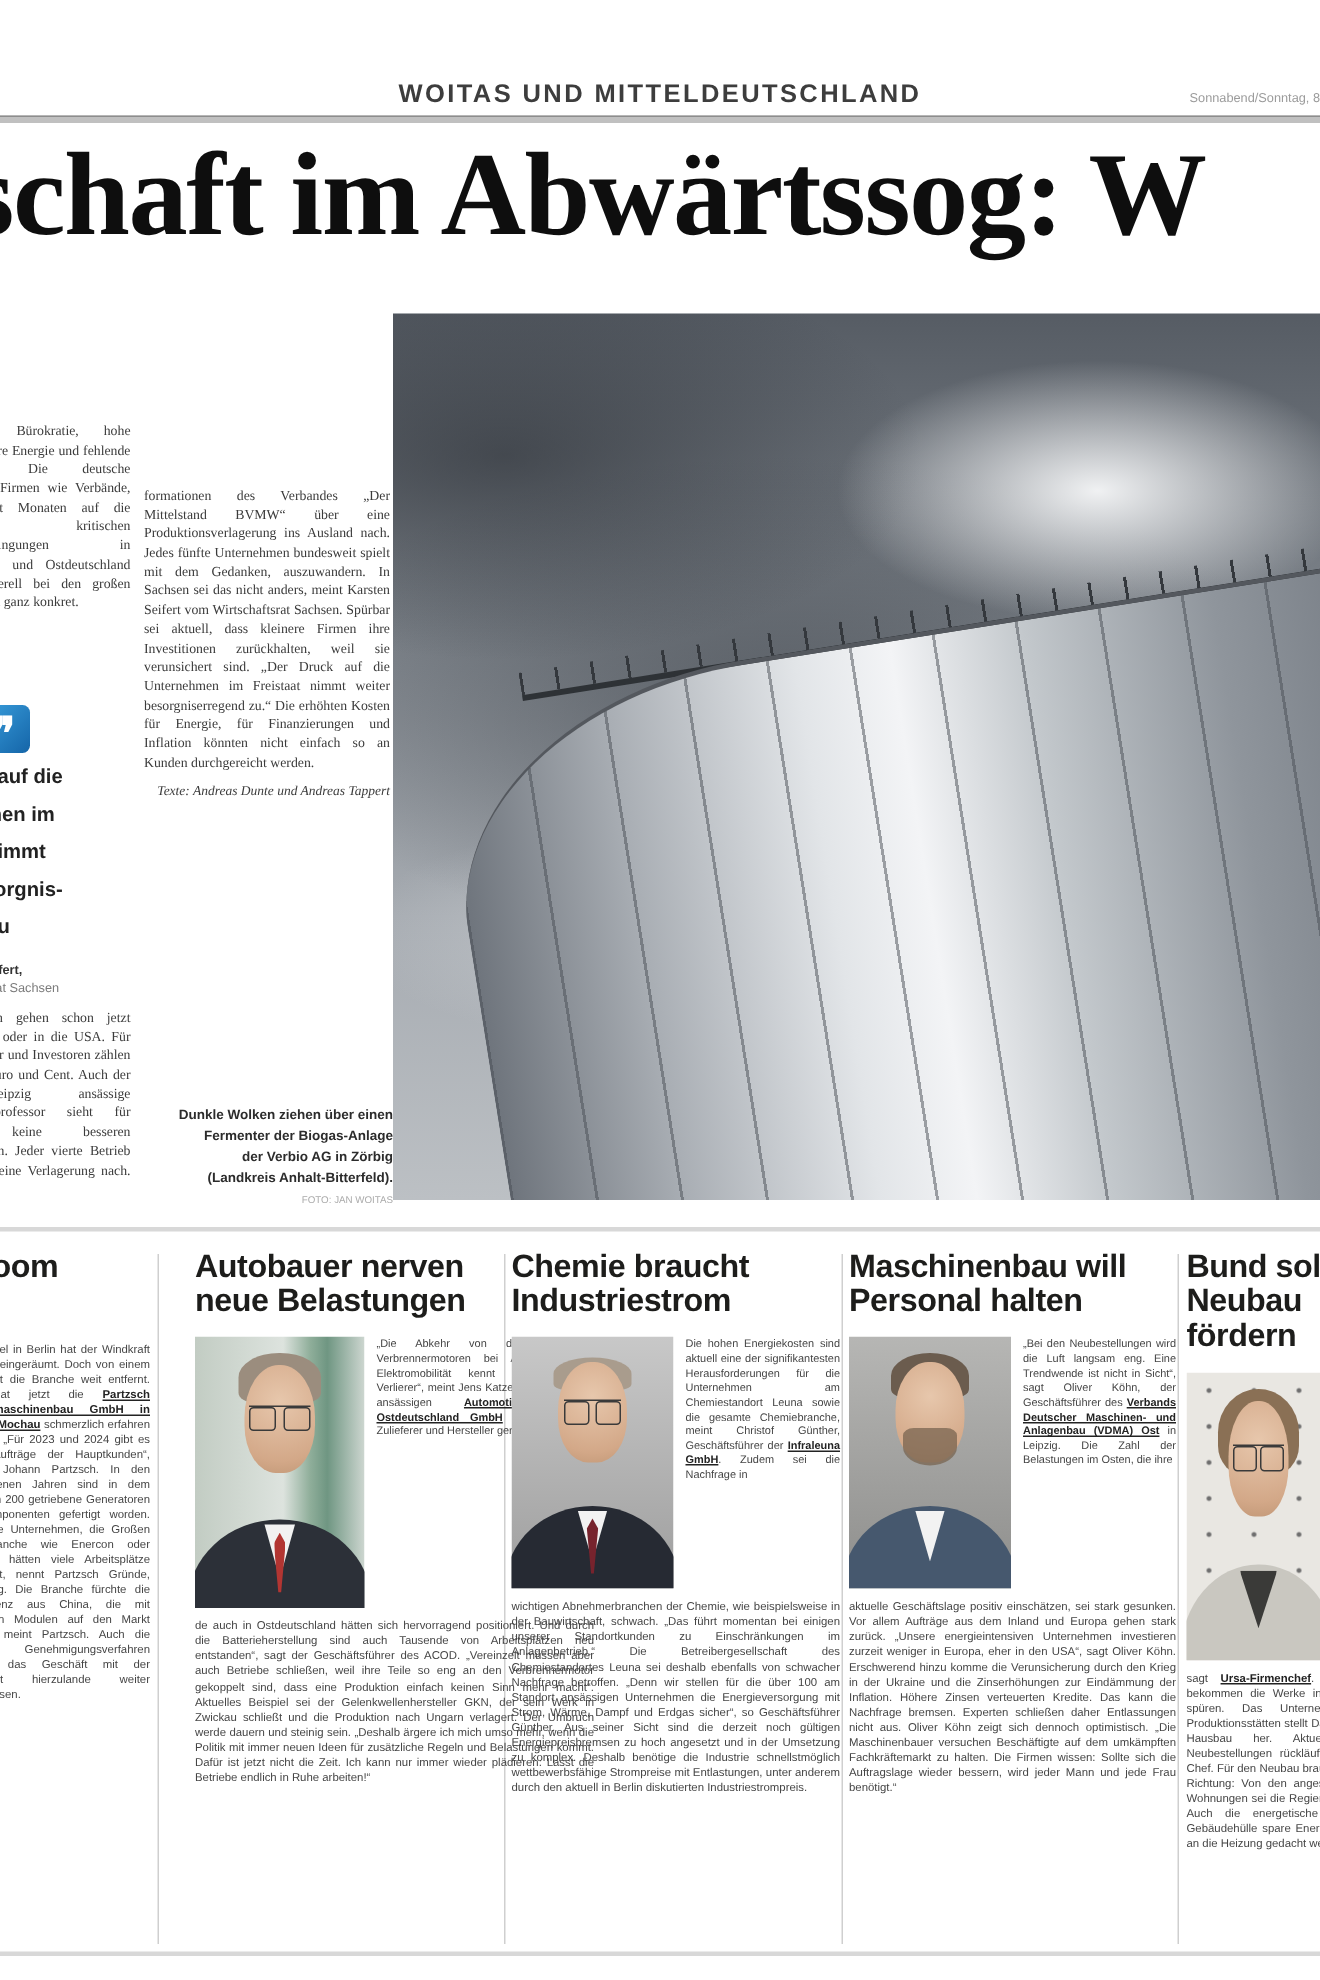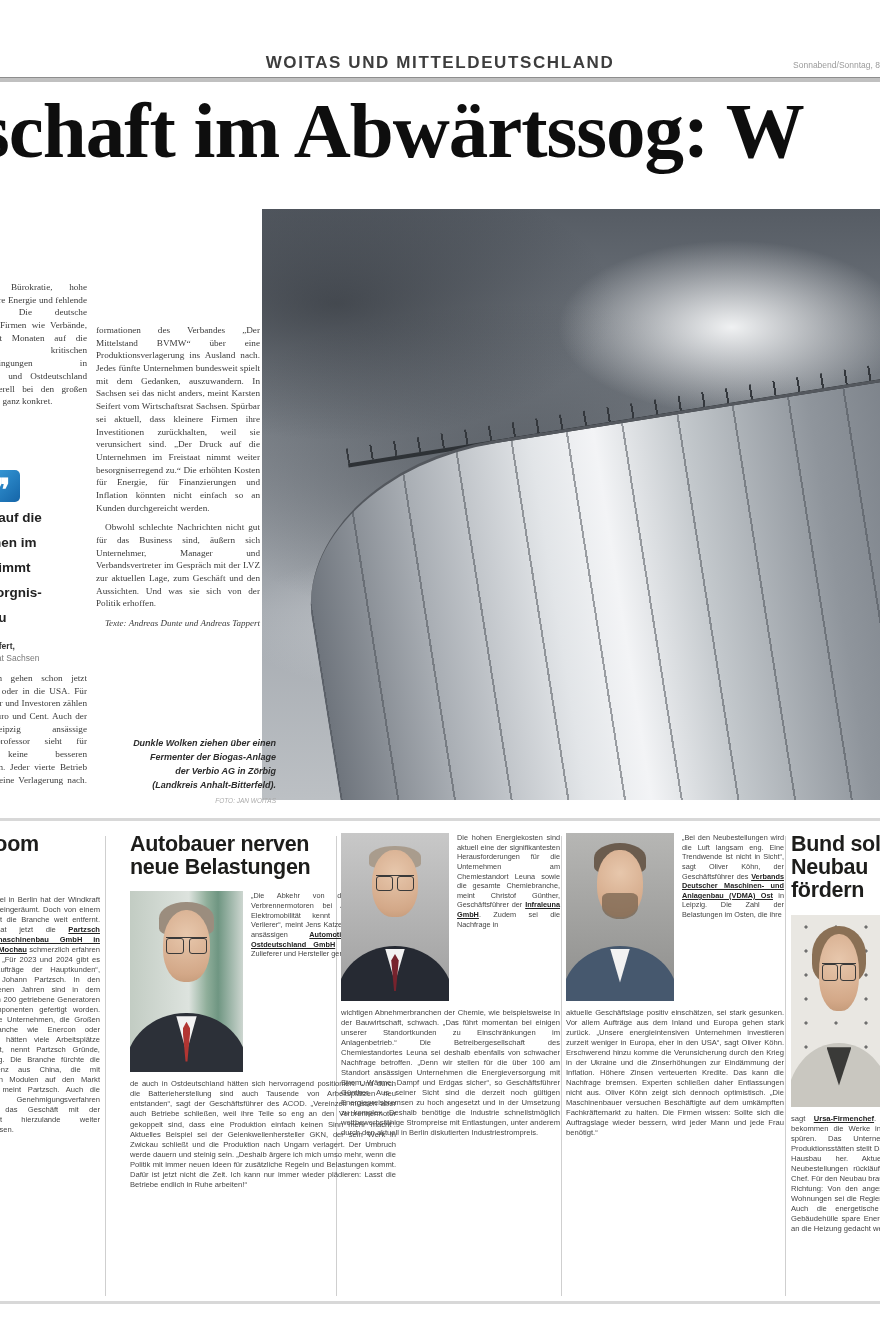--- a/index.html
+++ b/index.html
@@ -52,21 +52,21 @@
     font-family:"Liberation Serif",serif;font-weight:bold;font-size:30px;line-height:40px;text-align:center;}
   .pullquote-clip{position:absolute;left:0;top:506px;width:88px;height:128px;overflow:hidden;}
   .pullquote{margin:0 0 0 -70px;width:165px;font-weight:bold;font-size:13.5px;line-height:1.85;
     color:#222;white-space:pre-line;}
   .attr-clip{position:absolute;left:0;top:640px;width:88px;height:30px;overflow:hidden;}
   .attr{margin-left:-48px;width:150px;font-size:8.5px;line-height:1.45;color:#333;}
   .attr-name{font-weight:bold;}
   .attr-role{font-weight:normal;color:#7a7a7a;}
 
   
-  .caption-block{position:absolute;left:100px;top:737px;width:176px;text-align:right;font-style:italic;}
+  .caption-block{position:absolute;left:86px;top:737px;width:176px;text-align:right;}
   .caption{font-weight:bold;font-size:9px;line-height:1.55;color:#2c2c2c;white-space:pre-line;margin:0;}
   .credit{font-size:6.5px;color:#ababab;margin:4px 0 0;}
 
   
   .divider{position:absolute;top:818px;left:0;width:880px;height:3px;background:#d8d8d8;}
   .bottom-rule{position:absolute;top:1301px;left:0;width:880px;height:3px;background:#d8d8d8;}
   .vrule{position:absolute;top:836px;height:460px;width:1px;background:#cfcfcf;}
   .vr1{left:105px;} .vr2{left:336px;} .vr3{left:561px;} .vr4{left:785px;}
 
   
@@ -166,21 +166,20 @@
       <span class="attr-role">Wirtschaftsrat Sachsen</span>
     </div>
   </div>
 
   <div class="col1b">
     <p class="serif-par">Investitionen gehen schon jetzt nach China oder in die USA. Für Unternehmer und Investoren zählen am Ende Euro und Cent. Auch der in Leipzig ansässige Wirtschaftsprofessor sieht für Europa keine besseren Bedingungen. Jeder vierte Betrieb denkt über eine Verlagerung nach. In-</p>
   </div>
 
   <div class="col2">
     <p class="serif-par">formationen des Verbandes „Der Mittelstand BVMW“ über eine Produktionsverlagerung ins Ausland nach. Jedes fünfte Unternehmen bundesweit spielt mit dem Gedanken, auszuwandern. In Sachsen sei das nicht anders, meint Karsten Seifert vom Wirtschaftsrat Sachsen. Spürbar sei aktuell, dass kleinere Firmen ihre Investitionen zurückhalten, weil sie verunsichert sind. „Der Druck auf die Unternehmen im Freistaat nimmt weiter besorgniserregend zu.“ Die erhöhten Kosten für Energie, für Finanzierungen und Inflation könnten nicht einfach so an Kunden durchgereicht werden.</p>
-    <p class="serif-par indent">Obwohl schlechte Nachrichten nicht gut für das Business sind, äußern sich Unternehmer, Manager und Verbandsvertreter im Gespräch mit der LVZ zur aktuellen Lage, zum Geschäft und den Aussichten. Und was sie sich von der Politik erhoffen.</p>
     <p class="byline">Texte: Andreas Dunte
 und Andreas Tappert</p>
   </div>
 
   <div class="caption-block">
     <p class="caption">Dunkle Wolken ziehen über einen
 Fermenter der Biogas-Anlage
 der Verbio AG in Zörbig
 (Landkreis Anhalt-Bitterfeld).</p>
     <p class="credit">FOTO: JAN WOITAS</p>
@@ -216,37 +215,41 @@
         <div class="p-shoulders"></div>
         <div class="p-shirt"></div>
         <div class="p-tie"></div>
       </div>
       <p class="bintro"><span>„Die Abkehr von den bisherigen Verbrennermotoren bei Autos hin zur Elektromobilität kennt Gewinner und Verlierer“, meint Jens Katzek vom in Leipzig ansässigen </span><span class="b">Automotive Cluster Ostdeutschland GmbH</span><span> (ACOD). „Viele Zulieferer und Hersteller gera-</span></p>
     </div>
     <p class="bbody"><span>de auch in Ostdeutschland hätten sich hervorragend positioniert. Und durch die Batterieherstellung sind auch Tausende von Arbeitsplätzen neu entstanden“, sagt der Geschäftsführer des ACOD. „Vereinzelt müssen aber auch Betriebe schließen, weil ihre Teile so eng an den Verbrennermotor gekoppelt sind, dass eine Produktion einfach keinen Sinn mehr macht“. Aktuelles Beispiel sei der Gelenkwellenhersteller GKN, der sein Werk in Zwickau schließt und die Produktion nach Ungarn verlagert. Der Umbruch werde dauern und steinig sein. „Deshalb ärgere ich mich umso mehr, wenn die Politik mit immer neuen Ideen für zusätzliche Regeln und Belastungen kommt. Dafür ist jetzt nicht die Zeit. Ich kann nur immer wieder plädieren: Lasst die Betriebe endlich in Ruhe arbeiten!“</span></p>
   </section>
 
   <section class="barticle colC">
+    <h2 class="bheadline">Chemie braucht
+Industriestrom</h2>
     <div class="brow">
       <div class="portrait pC">
         <div class="p-bg"></div>
         <div class="p-hair"></div>
         <div class="p-head"></div>
         <div class="p-glasses"></div>
 
         <div class="p-shoulders"></div>
         <div class="p-shirt"></div>
         <div class="p-tie"></div>
       </div>
       <p class="bintro"><span>Die hohen Energiekosten sind aktuell eine der signifikantesten Herausforderungen für die Unternehmen am Chemiestandort Leuna sowie die gesamte Chemiebranche, meint Christof Günther, Geschäftsführer der </span><span class="b">Infraleuna GmbH</span><span>. Zudem sei die Nachfrage in</span></p>
     </div>
     <p class="bbody"><span>wichtigen Abnehmerbranchen der Chemie, wie beispielsweise in der Bauwirtschaft, schwach. „Das führt momentan bei einigen unserer Standortkunden zu Einschränkungen im Anlagenbetrieb.“ Die Betreibergesellschaft des Chemiestandortes Leuna sei deshalb ebenfalls von schwacher Nachfrage betroffen. „Denn wir stellen für die über 100 am Standort ansässigen Unternehmen die Energieversorgung mit Strom, Wärme, Dampf und Erdgas sicher“, so Geschäftsführer Günther. Aus seiner Sicht sind die derzeit noch gültigen Energiepreisbremsen zu hoch angesetzt und in der Umsetzung zu komplex. Deshalb benötige die Industrie schnellstmöglich wettbewerbsfähige Strompreise mit Entlastungen, unter anderem durch den aktuell in Berlin diskutierten Industriestrompreis.</span></p>
   </section>
 
   <section class="barticle colD">
+    <h2 class="bheadline">Maschinenbau will
+Personal halten</h2>
     <div class="brow">
       <div class="portrait pD">
         <div class="p-bg"></div>
         <div class="p-hair"></div>
         <div class="p-head"></div>
 
         <div class="p-beard"></div>
         <div class="p-shoulders"></div>
         <div class="p-shirt"></div>
 

